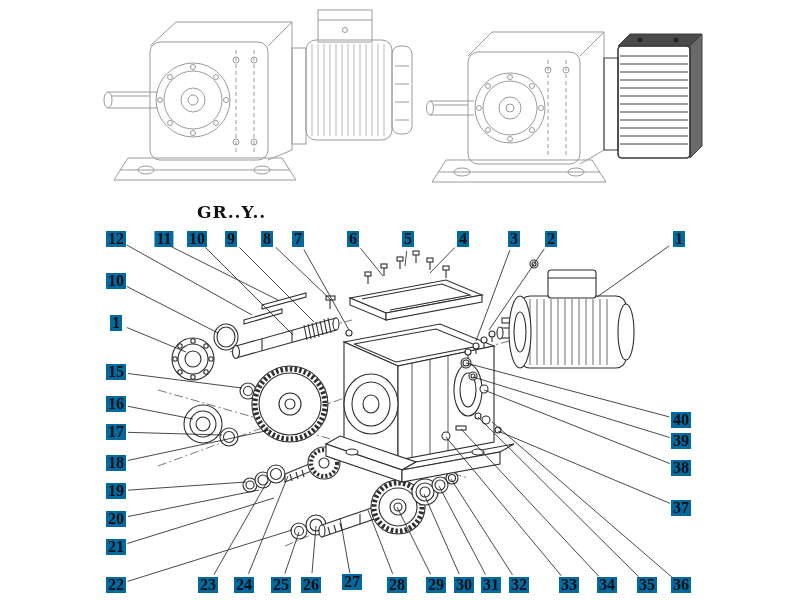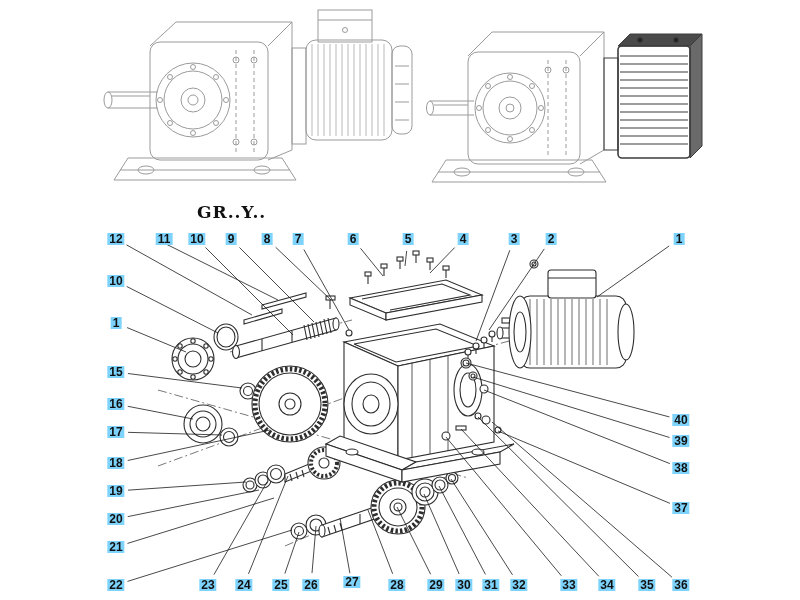--- a/index.html
+++ b/index.html
@@ -31,25 +31,25 @@
     font-size: 17px;
     letter-spacing: 1px;
     color: #111111;
     white-space: nowrap;
   }
   .label-left  { left: 197px; top: 202px; }
   .label-right { left: 509px; top: 204px; }
   .callout {
     position: absolute;
     transform: translate(-50%, -50%);
-    font-family: Liberation Sans, sans-serif;
+    font-family: Liberation Serif, serif;
     font-weight: bold;
-    font-size: 12px;
+    font-size: 16px;
     color: #111111;
-    background: #7dd3fc;
+    background: #0369a1;
     padding: 0 2px;
     line-height: 1;
   }
 </style>
 </head>
 <body>
 
 <div class="canvas">
 
   <svg class="art" width="800" height="600" viewBox="0 0 800 600">

